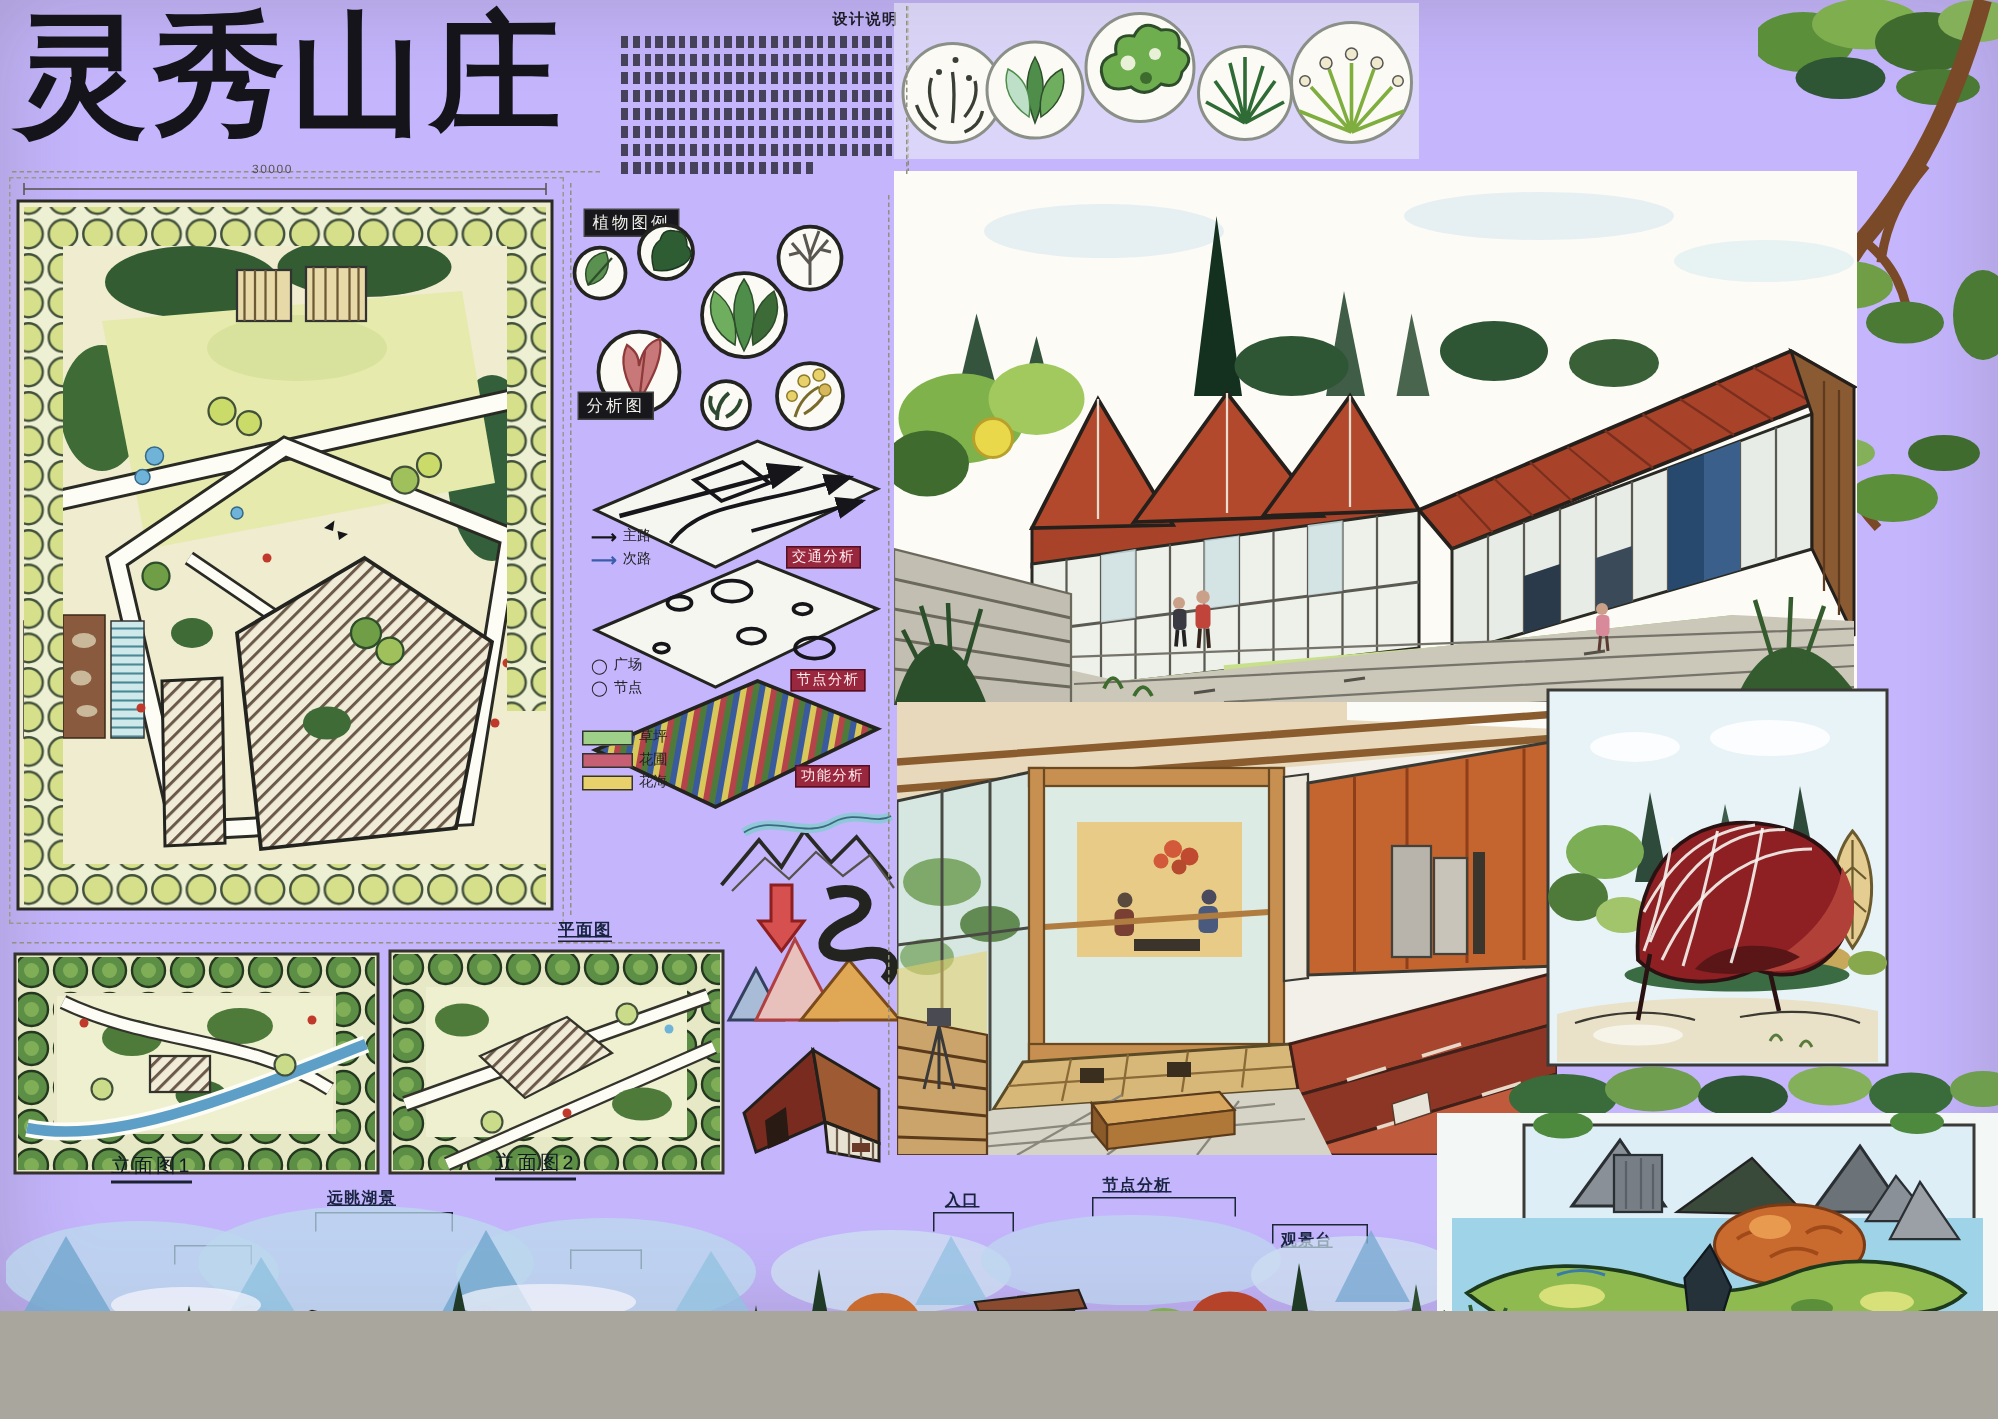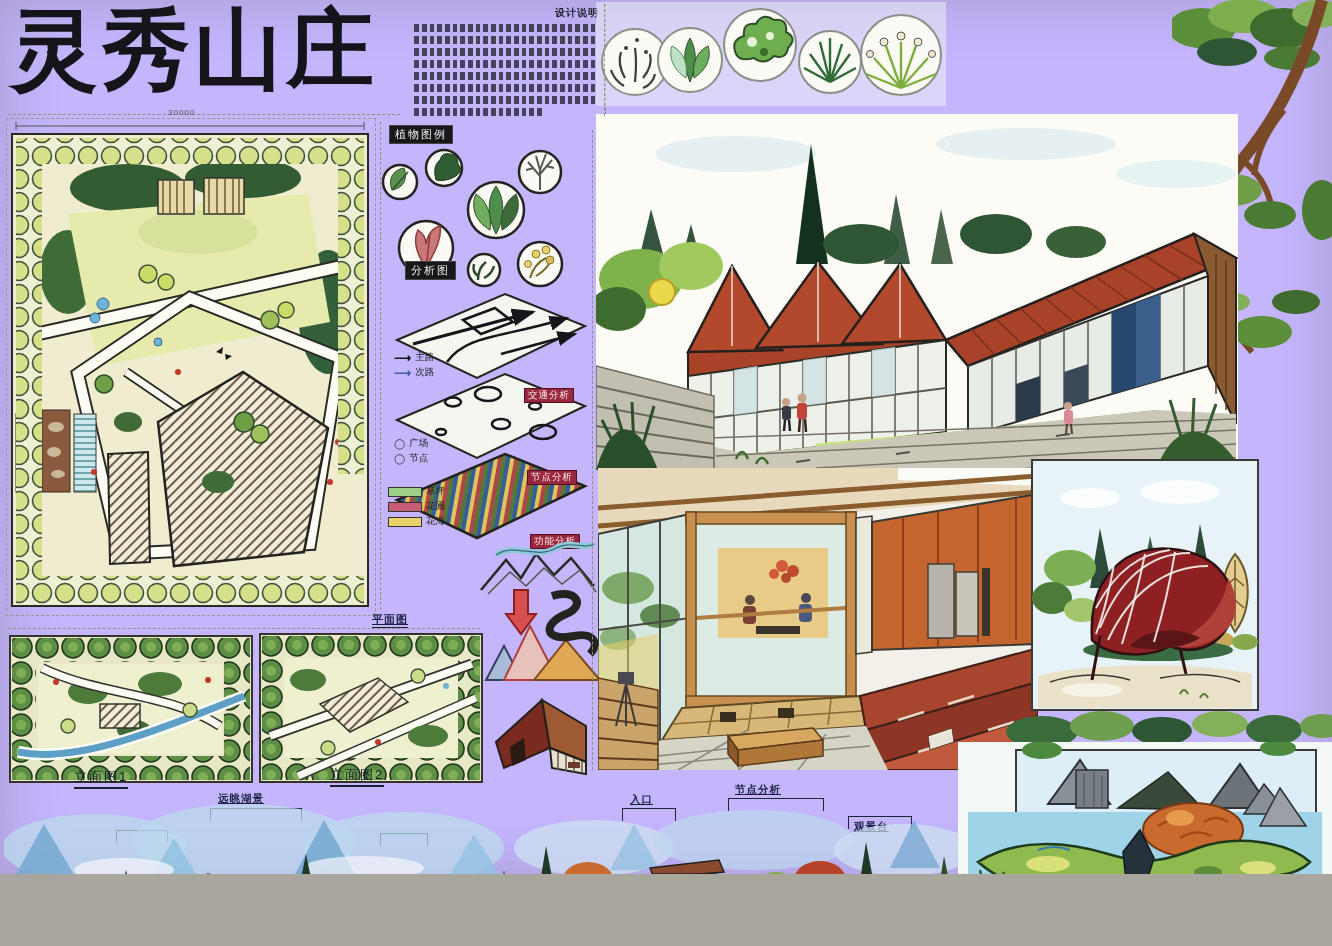--- a/index.html
+++ b/index.html
@@ -9,21 +9,21 @@
   .abs { position:absolute; }
   .title { font-size:88px; font-weight:900; color:#14141a; letter-spacing:4px;
            line-height:1.1; font-family:"Liberation Sans",sans-serif; }
   .notes { width:198px; height:116px; border-right:1px dashed #8d8a7e; padding:2px 6px 2px 4px;text-align:right; }
   .notes-head { font-size:10px; font-weight:bold; color:#1c1c26; letter-spacing:1px; }
   .scrib { height:8px; margin:4px 2px 0 2px; opacity:.78; filter:blur(.4px);
            background:repeating-linear-gradient(90deg,#23232e 0 5px,transparent 5px 8px,#23232e 8px 13px,transparent 13px 16px,#23232e 16px 20px,transparent 20px 23px); }
   .black-tag { background:#17171c; color:#efefe8; font-size:11px; padding:1px 5px;
                letter-spacing:2px; box-shadow:0 0 0 1px #444; }
   .red-tag { background:#99283f; color:#ffecef; font-size:9.5px; padding:0 3px;
-             border:1px solid #541022; letter-spacing:1px;margin-top:24px; }
+             border:1px solid #541022; letter-spacing:1px; }
   .note-lab { color:#17233f; font-size:11px; font-weight:bold; letter-spacing:1px;text-decoration:underline; }
   .elev-lab { color:#101826; font-size:13px; font-weight:normal; letter-spacing:2px;
               border-bottom:2px solid #1a2230; padding-bottom:1px; }
   .bracket { border-top:1.5px solid #1a2836; border-left:1.5px solid #1a2836;
              border-right:1.5px solid #1a2836; height:13px; }
   .legend-row { display:flex; align-items:center; gap:4px; font-size:9.5px; color:#222; height:15px; }
   .arrow-g { font-size:12px; font-weight:bold; }
   .sw { width:34px; height:10px; border:1px solid #333; display:inline-block; }
   .sw-green{ background:#9fd08a; } .sw-red{ background:#c65f74; } .sw-yellow{ background:#e8d06a; }
   .dash-v { border-left:1px dashed #93907f; width:0; }
@@ -202,21 +202,21 @@
     <path d="M208,230 l7,-5 l-1,7 z M217,232 l7,2 l-6,4 z" fill="#15151a"></path>
 
     <rect x="8" y="16" width="348" height="26" fill="url(#pTree)"></rect>
     <rect x="8" y="42" width="26" height="440" fill="url(#pTree)"></rect>
     <rect x="330" y="42" width="26" height="310" fill="url(#pTree)"></rect>
     <rect x="34" y="454" width="322" height="28" fill="url(#pTree)"></rect>
 
     <path d="M8,4 L356,4 M8,0 L8,8 M356,0 L356,8" stroke="#55524a" stroke-width="1"></path>
   </svg>
 
-  <div class="abs black-tag" style="left:390px;top:126px">植物图例</div>
+  <div class="abs black-tag" style="left:390px;top:140px">植物图例</div>
   <svg class="abs" style="left:378px;top:142px" width="210" height="150" viewBox="0 0 210 150">
     <g>
       <circle cx="22" cy="40" r="17" fill="#fbfaf4" stroke="#23231f" stroke-width="2.5"></circle>
       <path d="M14,48 C10,38 14,28 26,26 C30,36 26,46 14,48 Z" fill="#5a9150" stroke="#2e4d2a"></path>
       <path d="M14,48 L30,30" stroke="#2e4d2a" stroke-width="1.5"></path>
     </g>
     <g>
       <circle cx="66" cy="26" r="18" fill="#fbfaf4" stroke="#23231f" stroke-width="2.5"></circle>
       <path d="M58,38 q-4,-14 4,-20 q2,-8 10,-6 q8,0 8,10 q6,6 -2,12 q-10,6 -20,4 Z" fill="#2e5d33" stroke="#1d3a20"></path>
     </g>
@@ -242,21 +242,21 @@
     <g>
       <circle cx="162" cy="122" r="22" fill="#fbfaf4" stroke="#23231f" stroke-width="2.5"></circle>
       <path d="M152,136 q4,-14 16,-20 m-10,18 q10,-6 14,-14" stroke="#7a6b2a" stroke-width="2" fill="none"></path>
       <circle cx="158" cy="112" r="4" fill="#e8d06a" stroke="#8a7a2a"></circle>
         <circle cx="168" cy="108" r="4" fill="#e8d06a" stroke="#8a7a2a"></circle>
       <circle cx="172" cy="118" r="4" fill="#d8b85a" stroke="#8a7a2a"></circle>
         <circle cx="150" cy="122" r="3.5" fill="#e8d06a" stroke="#8a7a2a"></circle>
     </g>
   </svg>
 
-  <div class="abs black-tag" style="left:406px;top:262px">分析图</div>
+  <div class="abs black-tag" style="left:386px;top:262px">分析图</div>
   <svg class="abs" style="left:383px;top:282px" width="212" height="258" viewBox="0 0 212 258">
     <g>
       <polygon points="14,58 122,12 202,44 94,96" fill="#f5f6f0" stroke="#23231f" stroke-width="2"></polygon>
       <polygon points="80,38 112,26 130,40 98,52" fill="none" stroke="#15151a" stroke-width="2.5"></polygon>
       <path d="M30,62 L150,30" stroke="#15151a" stroke-width="3" fill="none" marker-end="url(#arrK)"></path>
       <path d="M64,80 C84,52 120,56 184,36" stroke="#15151a" stroke-width="2.5" fill="none" marker-end="url(#arrK)"></path>
       <path d="M118,72 L192,52" stroke="#15151a" stroke-width="2.5" fill="none" marker-end="url(#arrK)"></path>
     </g>
     <g>
       <polygon points="14,138 122,92 202,124 94,176" fill="#f5f6f0" stroke="#23231f" stroke-width="2"></polygon>

